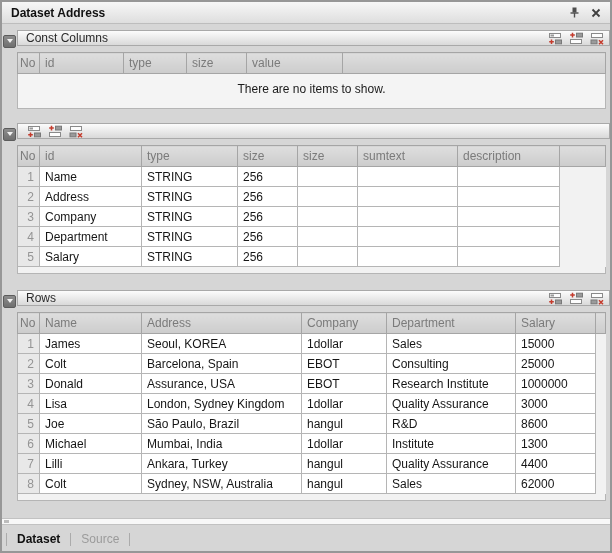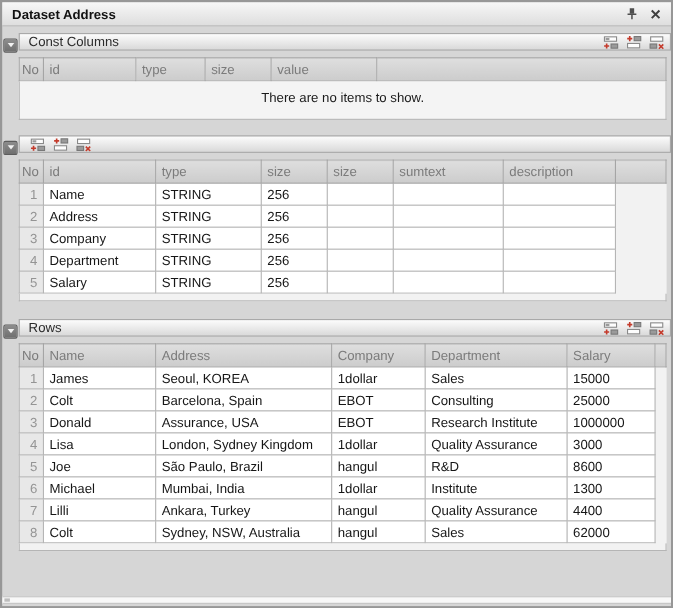--- a/index.html
+++ b/index.html
@@ -371,15 +371,22 @@
       </tr>
     </tbody>
       </table>
     <div class="grid-pad"></div>
   </div>
 
   <div class="bottom">
     <div class="splitter">
         <span class="grip"></span>
       </div>
+    <div class="tabbar">
+      <span class="tsep"></span>
+      <span class="tab active">Dataset</span>
+      <span class="tsep"></span>
+      <span class="tab inactive">Source</span>
+      <span class="tsep"></span>
+    </div>
   </div>
 
 </div>
 
 </body></html>

